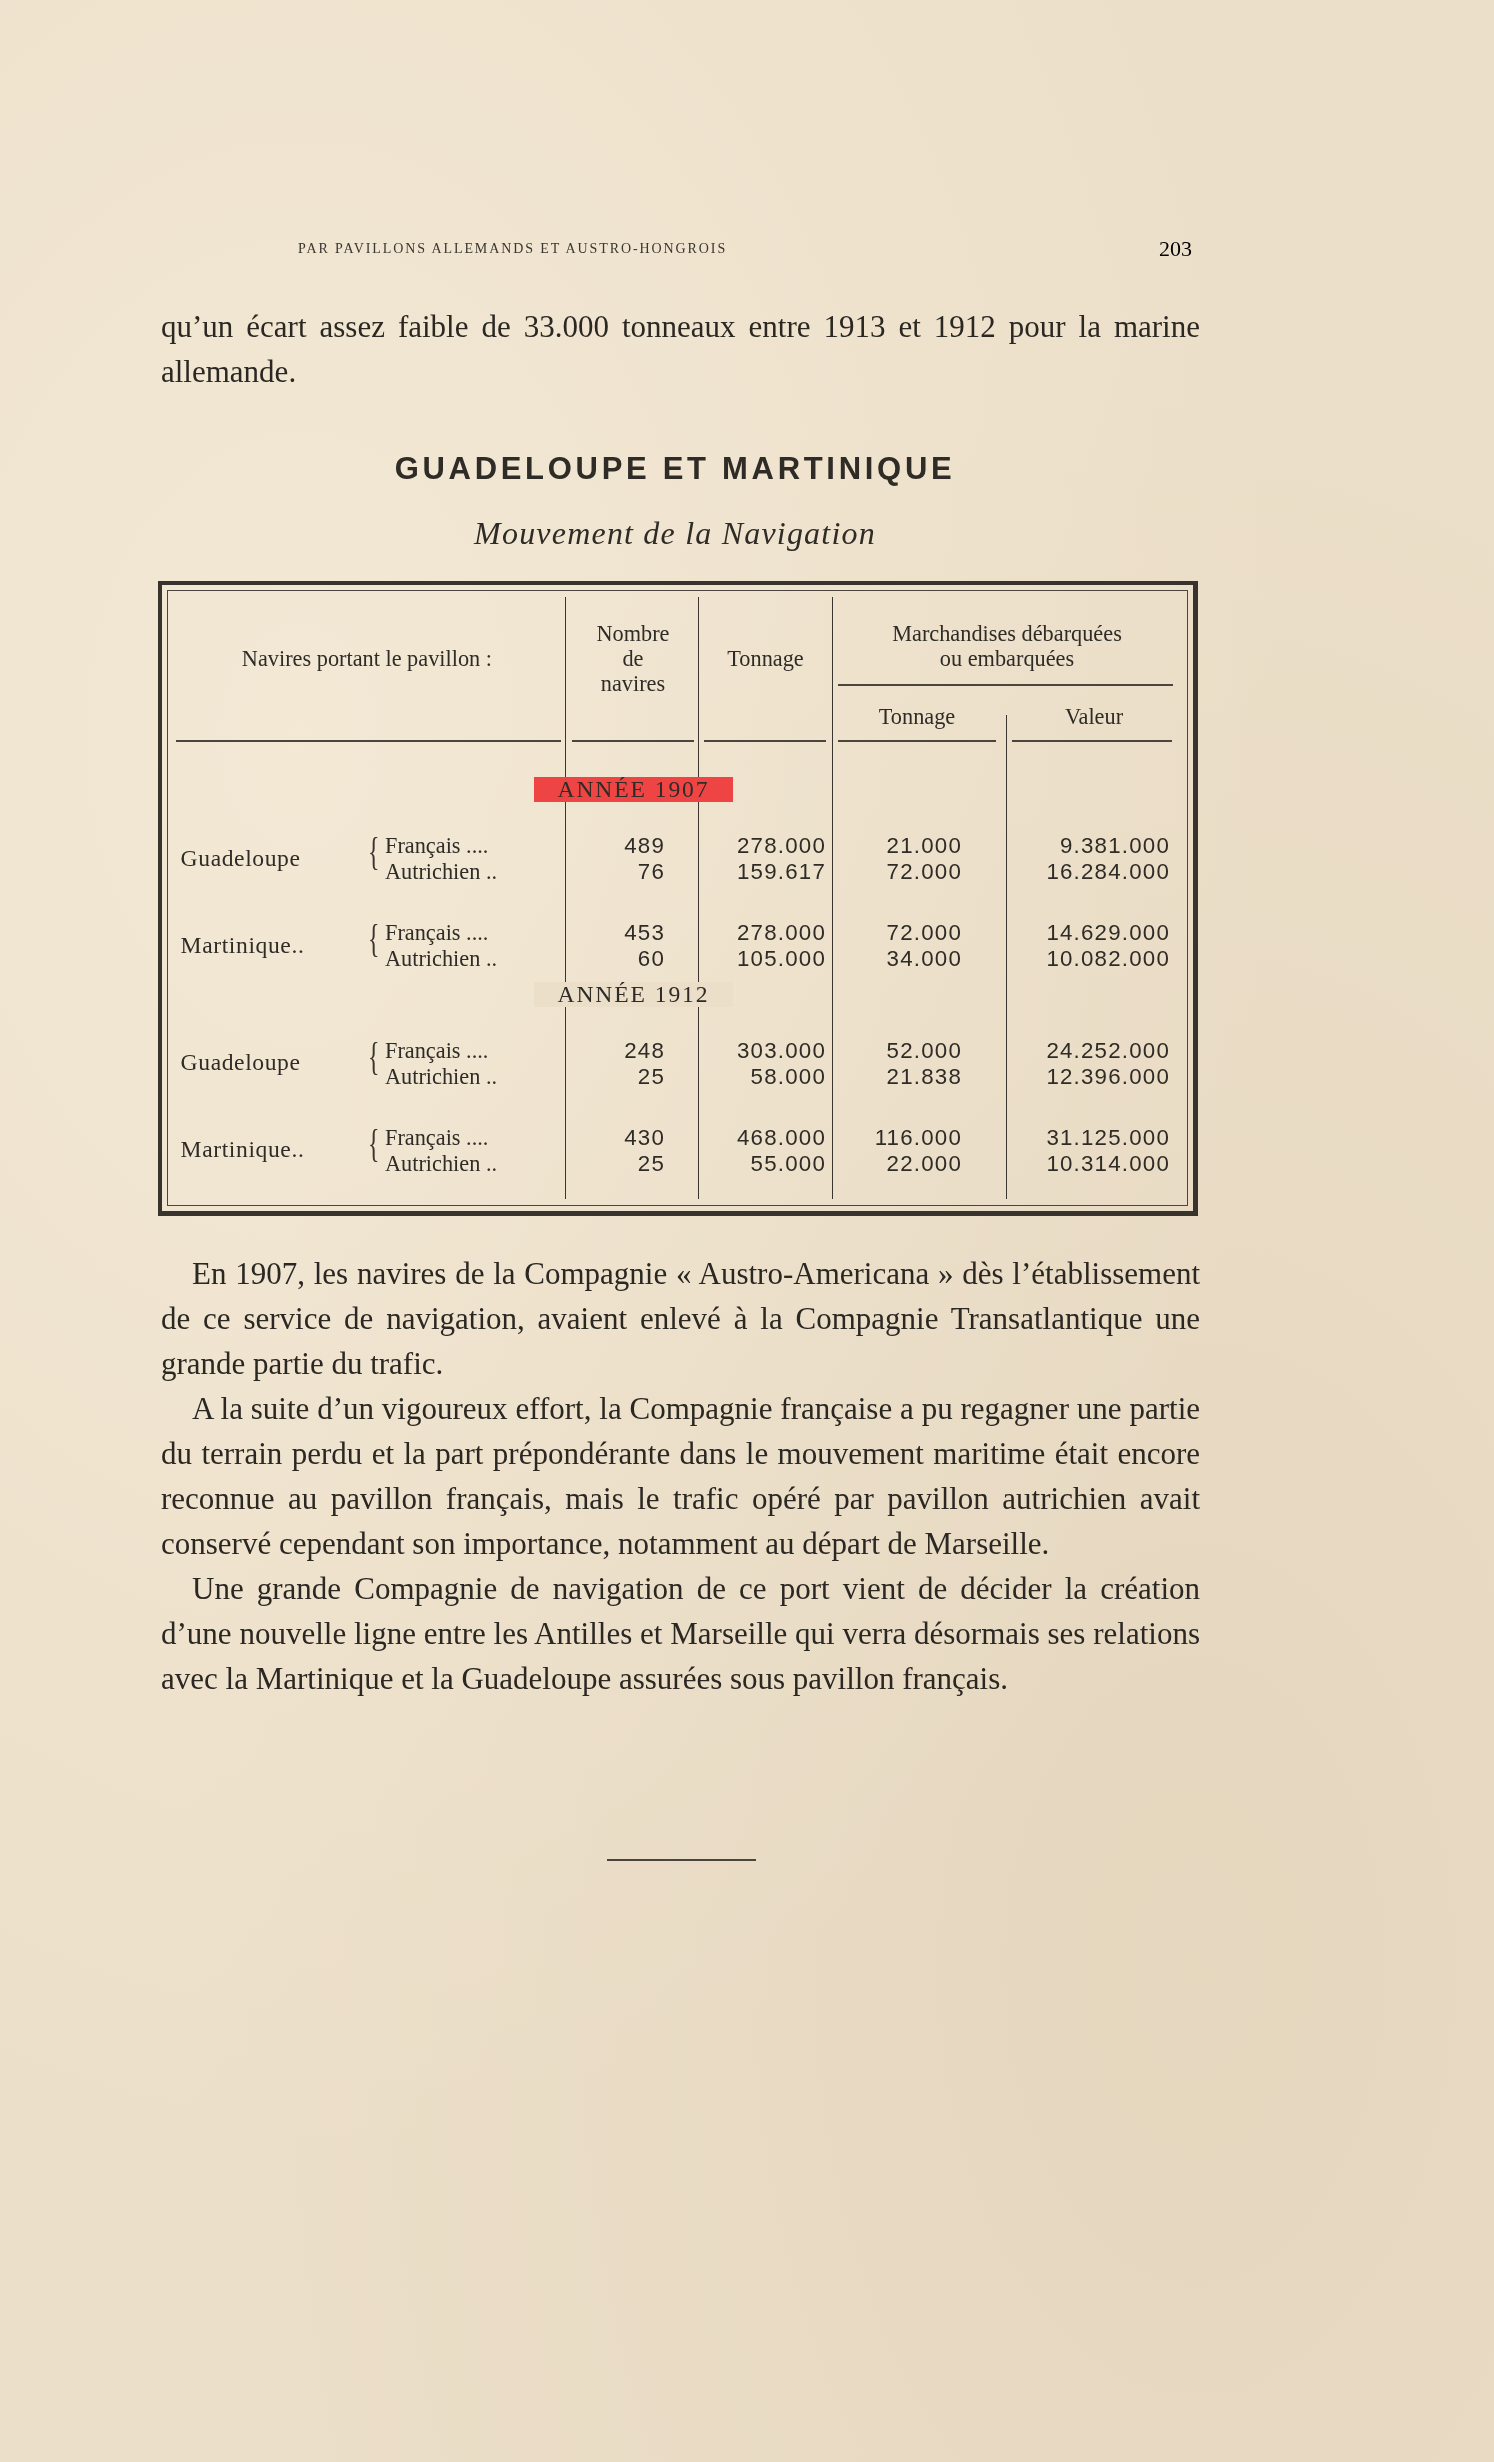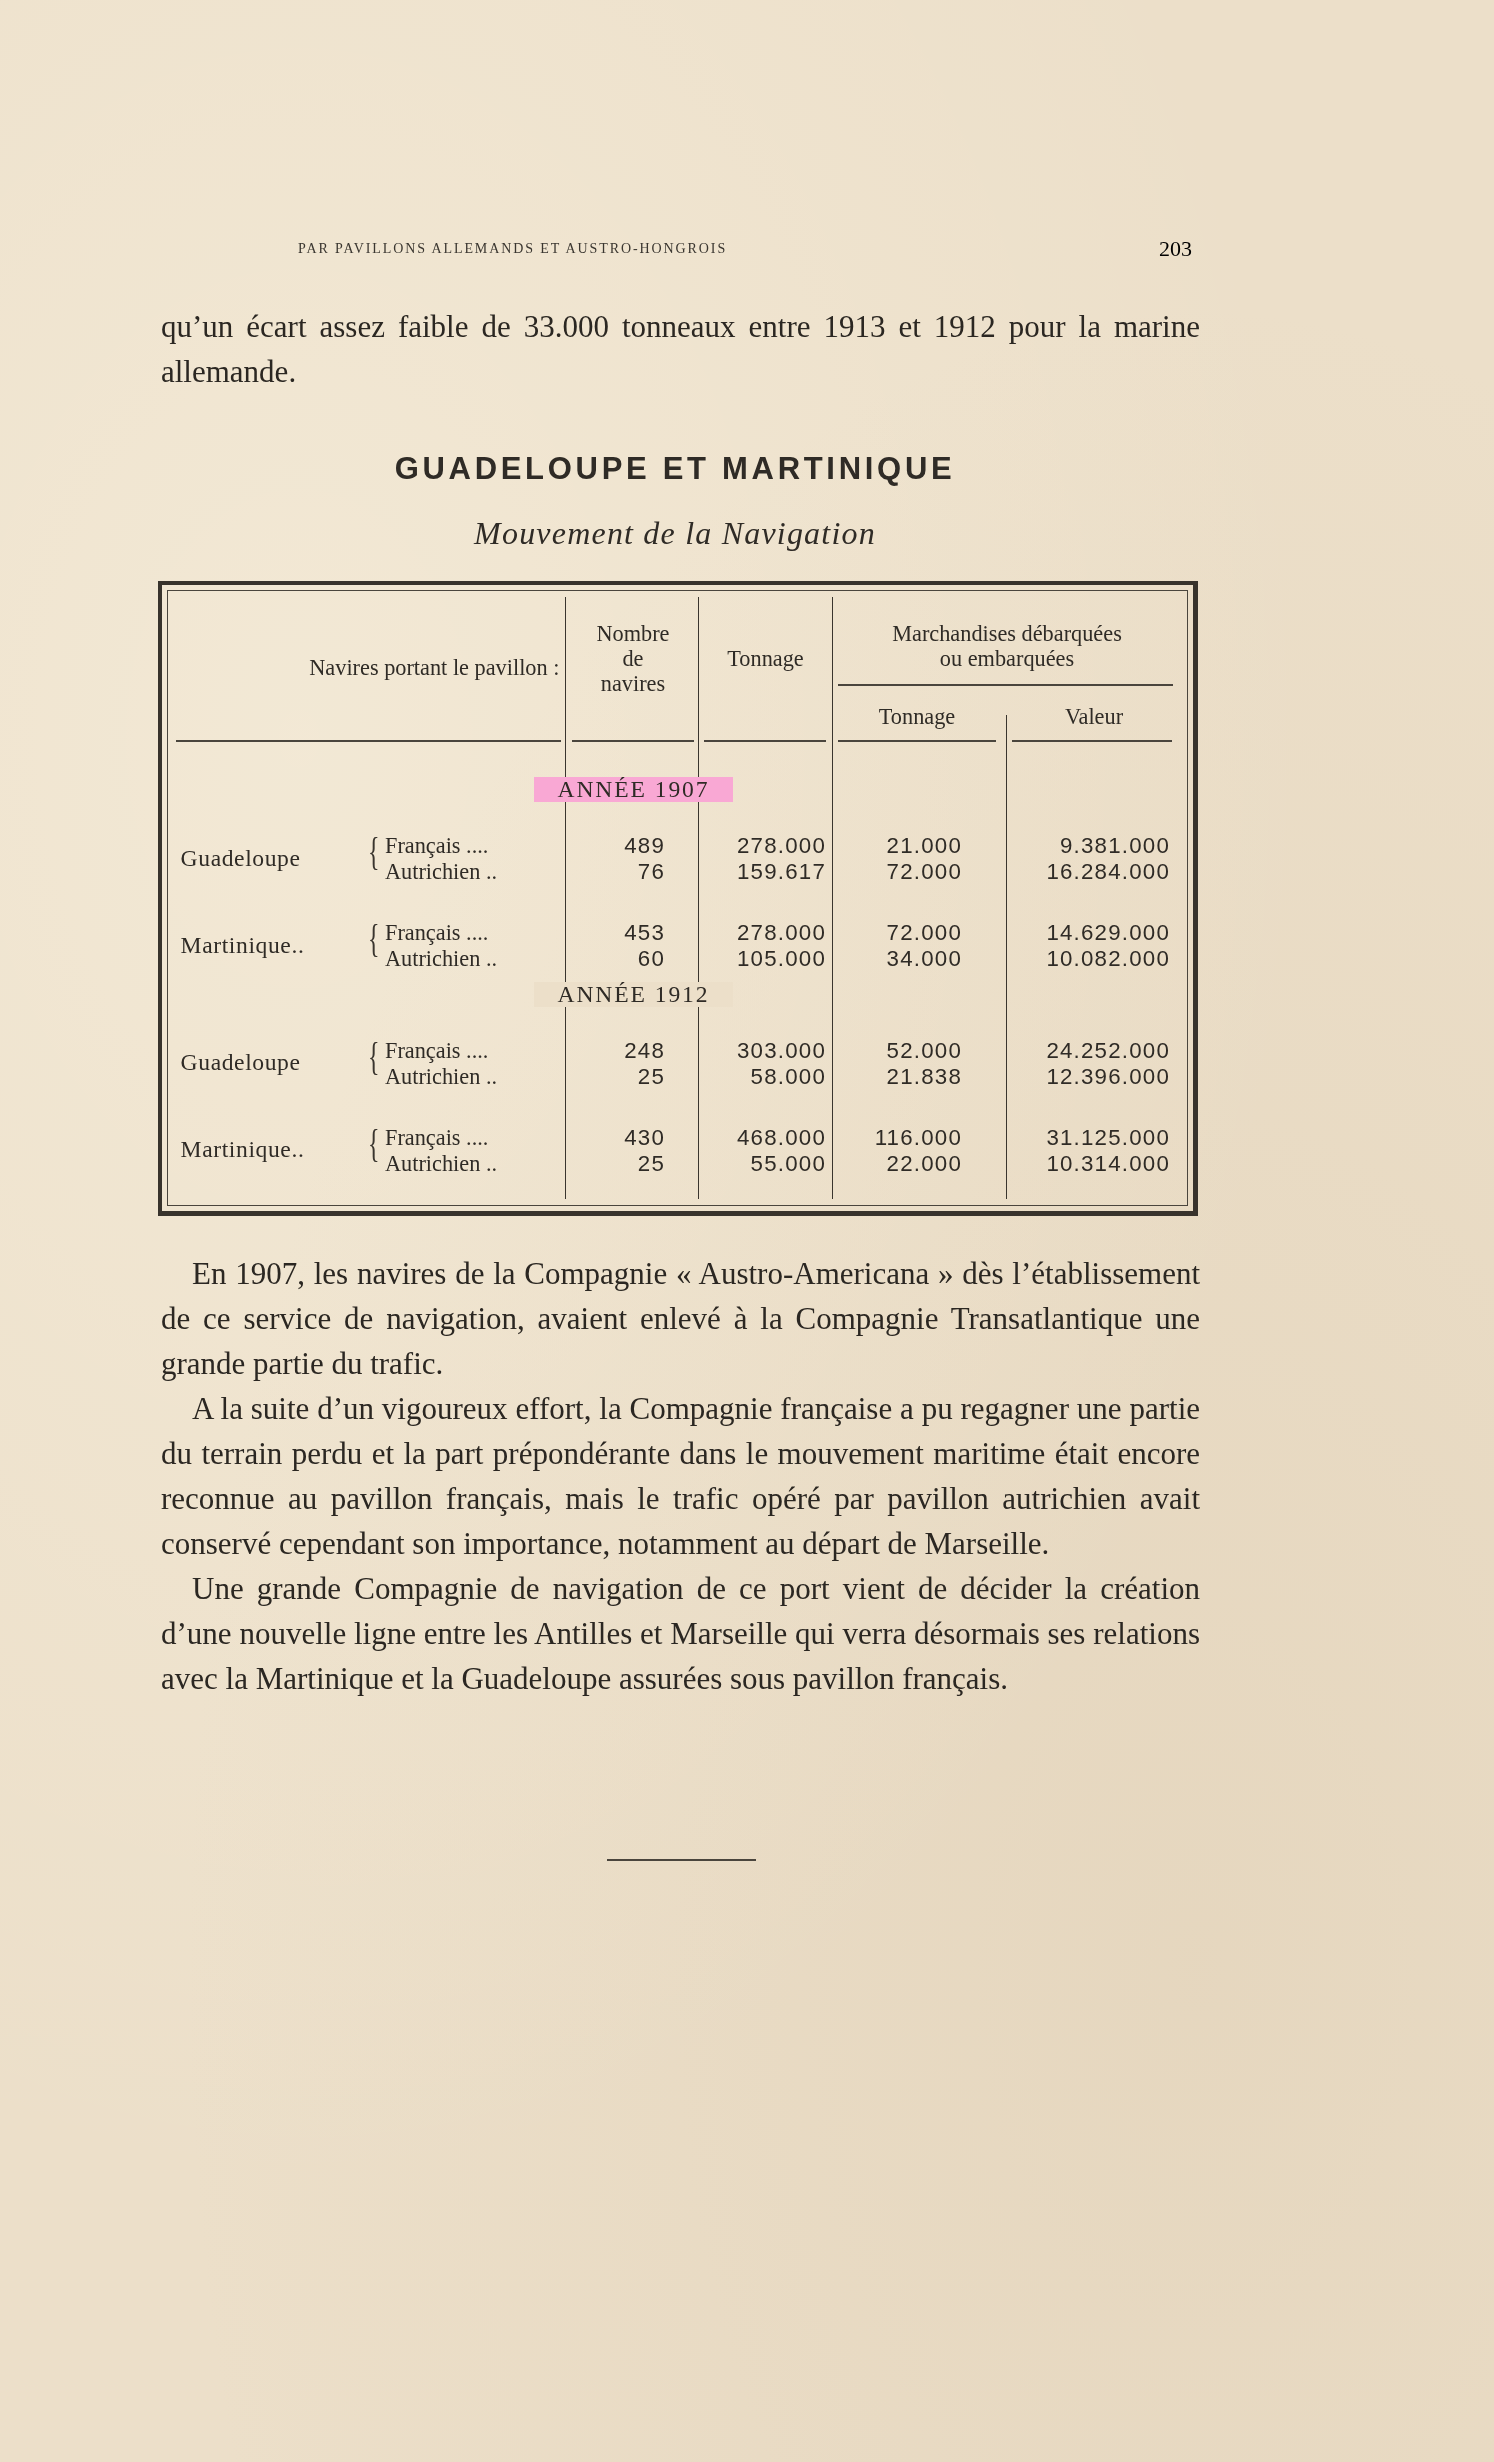--- a/index.html
+++ b/index.html
@@ -97,32 +97,32 @@
     <div class="vline" style="left:670px; top:12.4px; height:602px;"></div>
     <div class="vline" style="left:844px; top:130px; height:484px;"></div>
 
     <div class="hline" style="left:13.7px; top:155px; width:385px;"></div>
     <div class="hline" style="left:410px; top:155px; width:122px;"></div>
     <div class="hline" style="left:542px; top:155px; width:122px;"></div>
     <div class="hline" style="left:676px; top:99px; width:335px;"></div>
     <div class="hline" style="left:676px; top:155px; width:158px;"></div>
     <div class="hline" style="left:850px; top:155px; width:160px;"></div>
 
-    <div class="cell hdr" style="left:12.4px; top:70px; width:385px;text-align:right;">Navires portant le pavillon :</div>
+    <div class="cell hdr" style="left:12.4px; top:61px; width:385px;">Navires portant le pavillon :</div>
     <div class="cell hdr" style="left:406px; top:36px; width:130px;">Nombre</div>
     <div class="cell hdr" style="left:406px; top:61px; width:130px;">de</div>
     <div class="cell hdr" style="left:406px; top:86px; width:130px;">navires</div>
     <div class="cell hdr" style="left:537px; top:61px; width:133px;">Tonnage</div>
     <div class="cell hdr" style="left:671px; top:36px; width:348px;">Marchandises débarquées</div>
     <div class="cell hdr" style="left:671px; top:61px; width:348px;">ou embarquées</div>
     <div class="cell hdr" style="left:671px; top:119px; width:168px;">Tonnage</div>
     <div class="cell hdr" style="left:848px; top:119px; width:168px;">Valeur</div>
 
     <div id="table-body">
-        <div class="cell year-label" style="left: 372px; top: 192px; width: 199px; background: #f9a8d4;">ANNÉE 1907</div>
+        <div class="cell year-label" style="left: 372px; top: 192px; width: 199px; background: #ef4444;">ANNÉE 1907</div>
         <div class="cell region" style="left: 18.6px; top: 261px; width: 186px;">Guadeloupe</div>
         <div class="cell brace" style="left: 206px; top: 242px;">{</div>
         <div class="cell flag" style="left: 223px; top: 248px; width: 180px;">Français ....</div>
         <div class="cell num" style="left: 410px; top: 248px; width: 93px;">489</div>
         <div class="cell num" style="left: 540px; top: 248px; width: 124px;">278.000</div>
         <div class="cell num" style="left: 676px; top: 248px; width: 124px;">21.000</div>
         <div class="cell num" style="left: 850px; top: 248px; width: 158px;">9.381.000</div>
         <div class="cell flag" style="left: 223px; top: 274px; width: 180px;">Autrichien ..</div>
         <div class="cell num" style="left: 410px; top: 274px; width: 93px;">76</div>
         <div class="cell num" style="left: 540px; top: 274px; width: 124px;">159.617</div>

